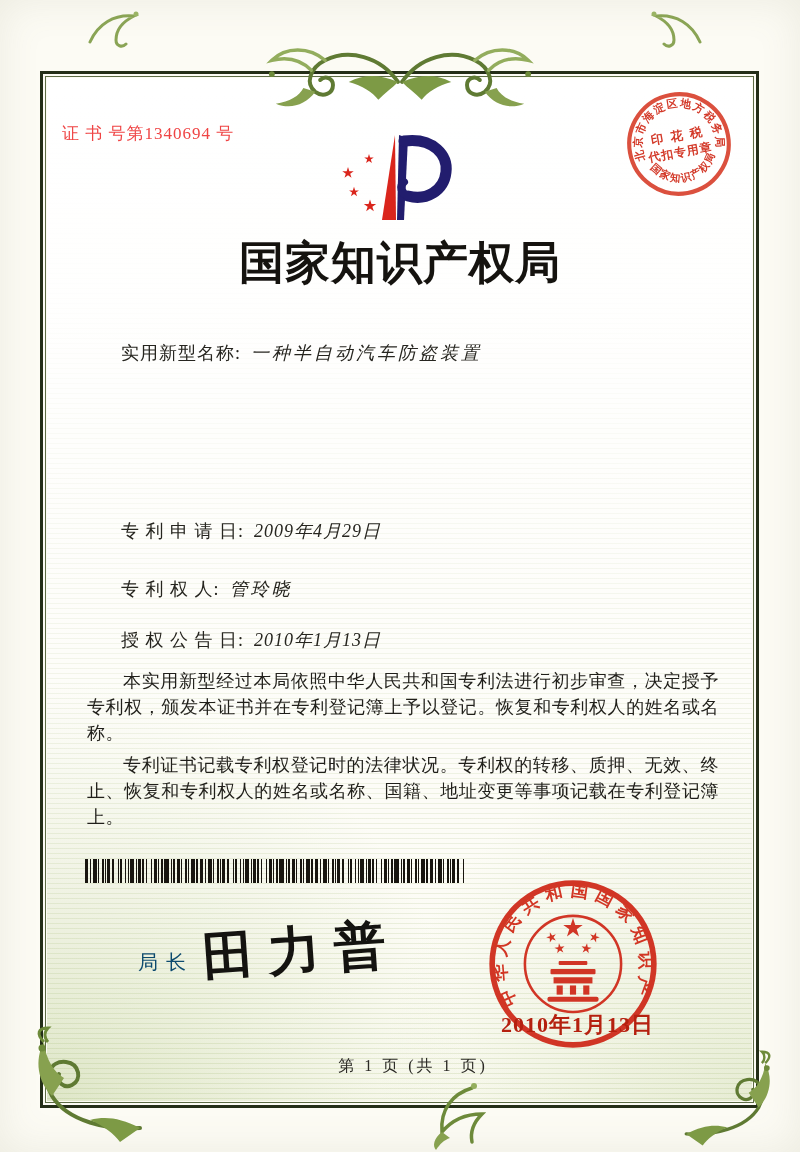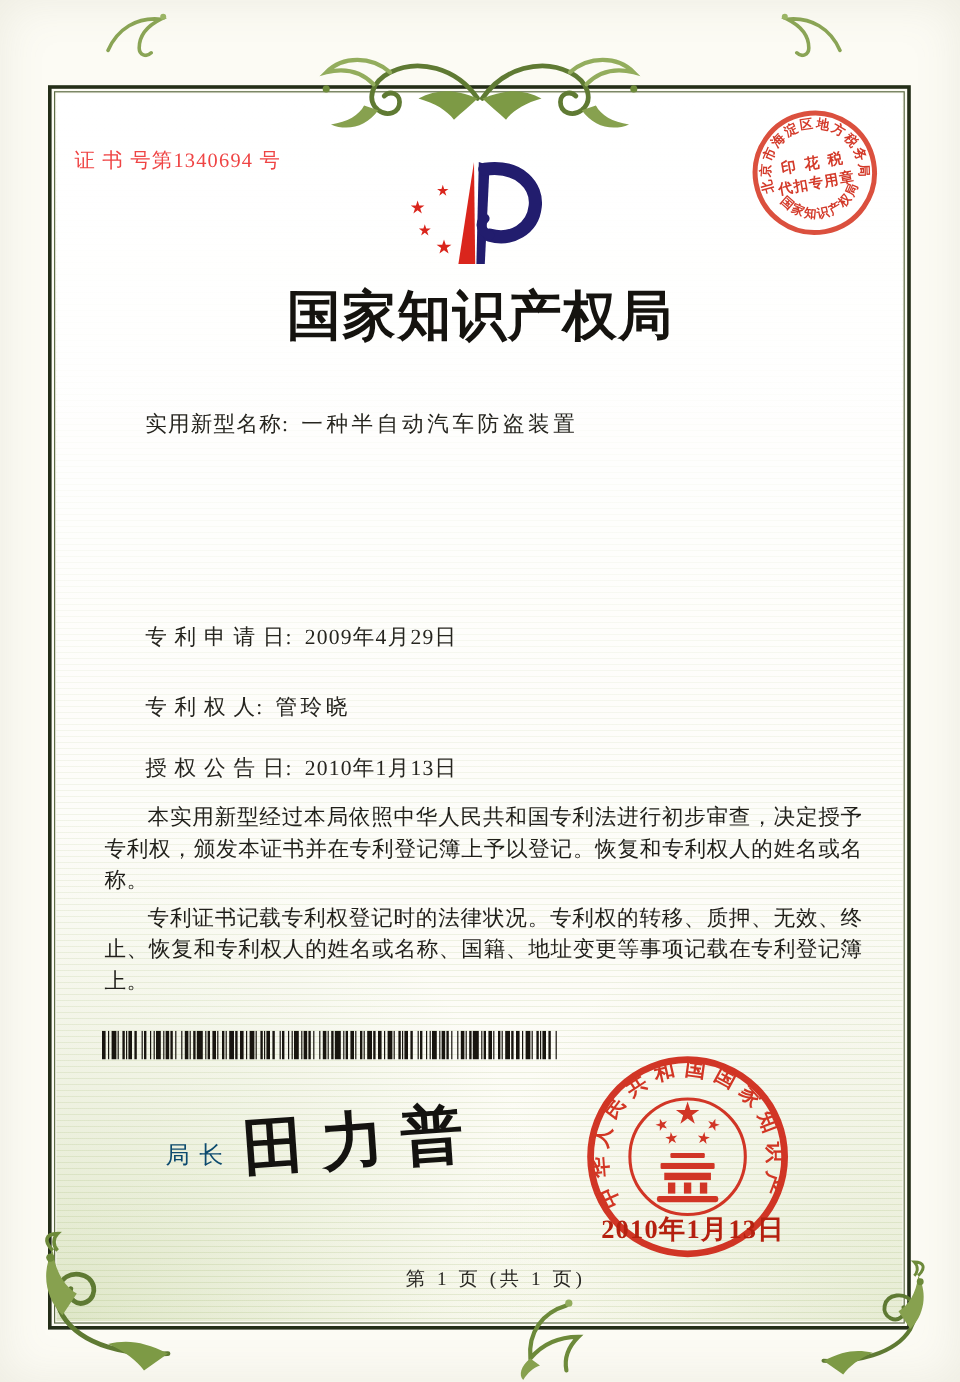--- a/index.html
+++ b/index.html
@@ -28,21 +28,21 @@
       repeating-linear-gradient(180deg, rgba(130,162,70,.18) 0px, rgba(130,162,70,.18) 1px,
                       rgba(255,255,255,0) 1px, rgba(255,255,255,0) 5px);
   }
 
   .cert-number { left:62px; top:122px; font-size:17px; letter-spacing:1px; color:#ef4444; }
 
   .title { left:0; top:233px; width:100%; text-align:center; font-size:45px; font-weight:bold;
            letter-spacing:1px; color:#15130f; }
   .field-row { position:absolute; left:88px; font-size:18px; color:#26251f; white-space:nowrap; }
   .field-row .lab { letter-spacing:1px;margin-left:33px; }
-  .field-row .val { margin-left:10px; letter-spacing:3px; }
+  .field-row .val { margin-left:10px; letter-spacing:3px;font-style:italic; }
   .val.ascii { letter-spacing:1px; }
   .r1{top:341px}.r2{top:399px}.r3{top:457px}.r4{top:519px}.r5{top:577px}.r6{top:628px}
 
   .body-text { left:87px; top:668px; width:632px; font-size:18px; line-height:26px;
                text-align:justify; color:#201f1a; }
   .body-text p { margin:0 0 6px 0; text-indent:2em; letter-spacing:.5px; }
 
   .barcode { left:85px; top:859px; width:380px; height:24px; }
 
   .director-label { left:138px; top:949px; font-size:20px; letter-spacing:8px; color:#0c4a6e; }

